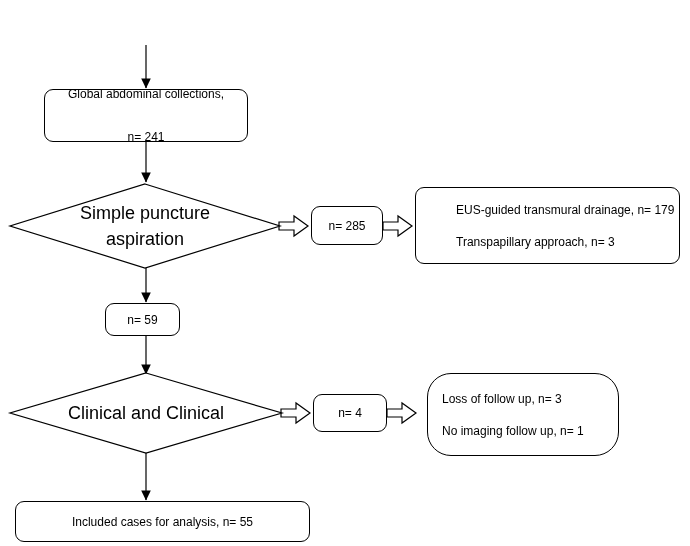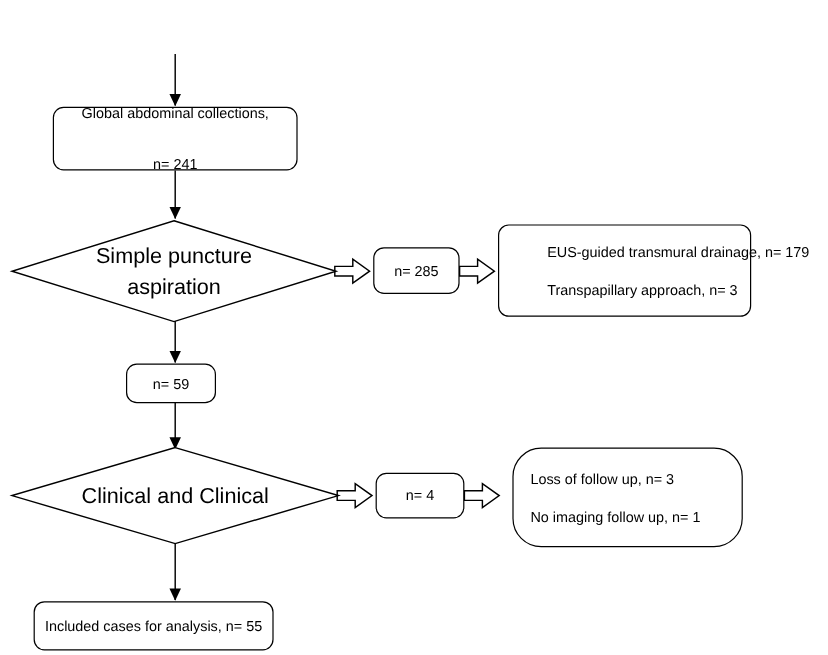--- a/index.html
+++ b/index.html
@@ -129,21 +129,21 @@
     <div class="diamond-label">
       <span class="line">Simple puncture</span>
       <span class="line">aspiration</span>
     </div>
   </div>
 
   <div class="node rounded" style="left:311px; top:206px; width:72px; height:39px;">
     <span class="line">n= 285</span>
   </div>
 
-  <div class="node rounded left-align spaced" style="left:415px; top:187px; width:211px; height:77px;padding-left:40px;">
+  <div class="node rounded left-align spaced" style="left:415px; top:187px; width:265px; height:77px;padding-left:40px;">
     <span class="line">EUS-guided transmural drainage, n= 179</span>
     <span class="line">Transpapillary approach, n= 3</span>
   </div>
 
   <div class="node rounded" style="left:105px; top:303px; width:75px; height:33px;">
     <span class="line">n= 59</span>
   </div>
 
   <div class="diamond-wrap" style="left:9px; top:372px; width:274px; height:82px;">
     <svg width="274" height="82" viewBox="0 0 274 82">
@@ -156,17 +156,17 @@
 
   <div class="node rounded" style="left:313px; top:394px; width:74px; height:38px;">
     <span class="line">n= 4</span>
   </div>
 
   <div class="node rounded left-align spaced" style="left:427px; top:373px; width:192px; height:83px;border-radius:24px;">
     <span class="line">Loss of follow up, n= 3</span>
     <span class="line">No imaging follow up, n= 1</span>
   </div>
 
-  <div class="node rounded" style="left:28px; top:501px; width:200px; height:41px;">
+  <div class="node rounded" style="left:15px; top:501px; width:295px; height:41px;">
     <span class="line">Included cases for analysis, n= 55</span>
   </div>
 
 </div>
 
 </body></html>

